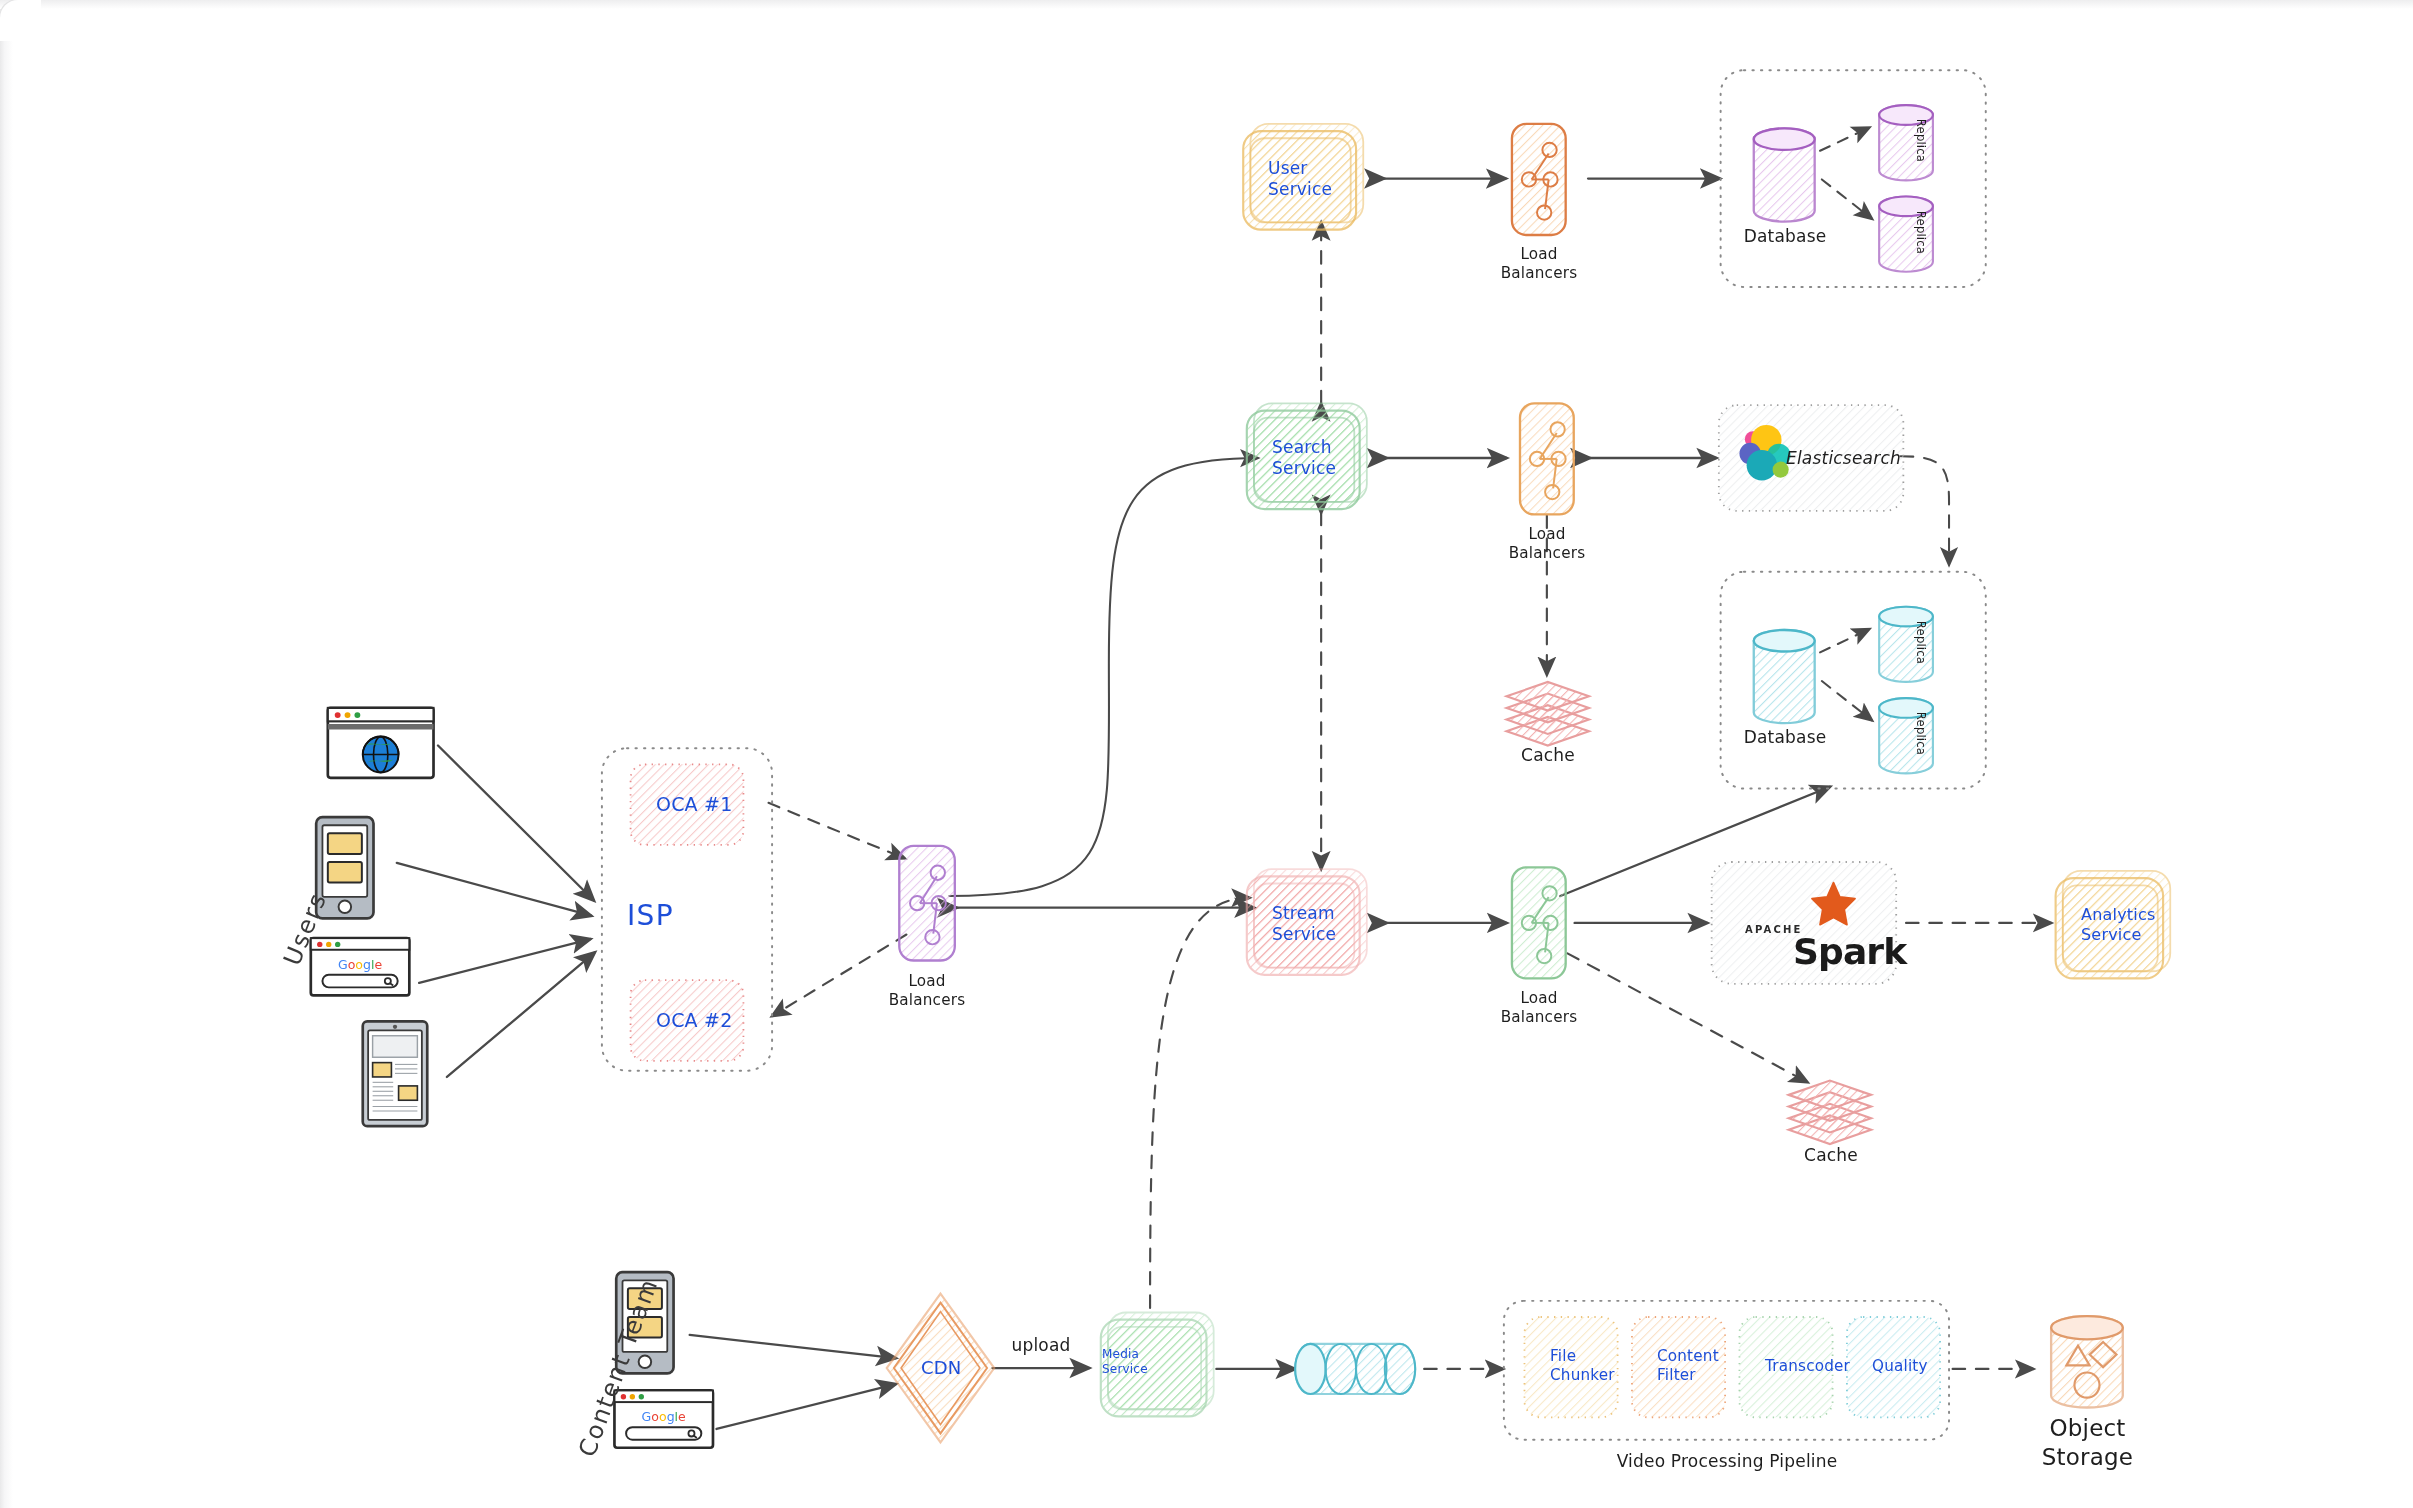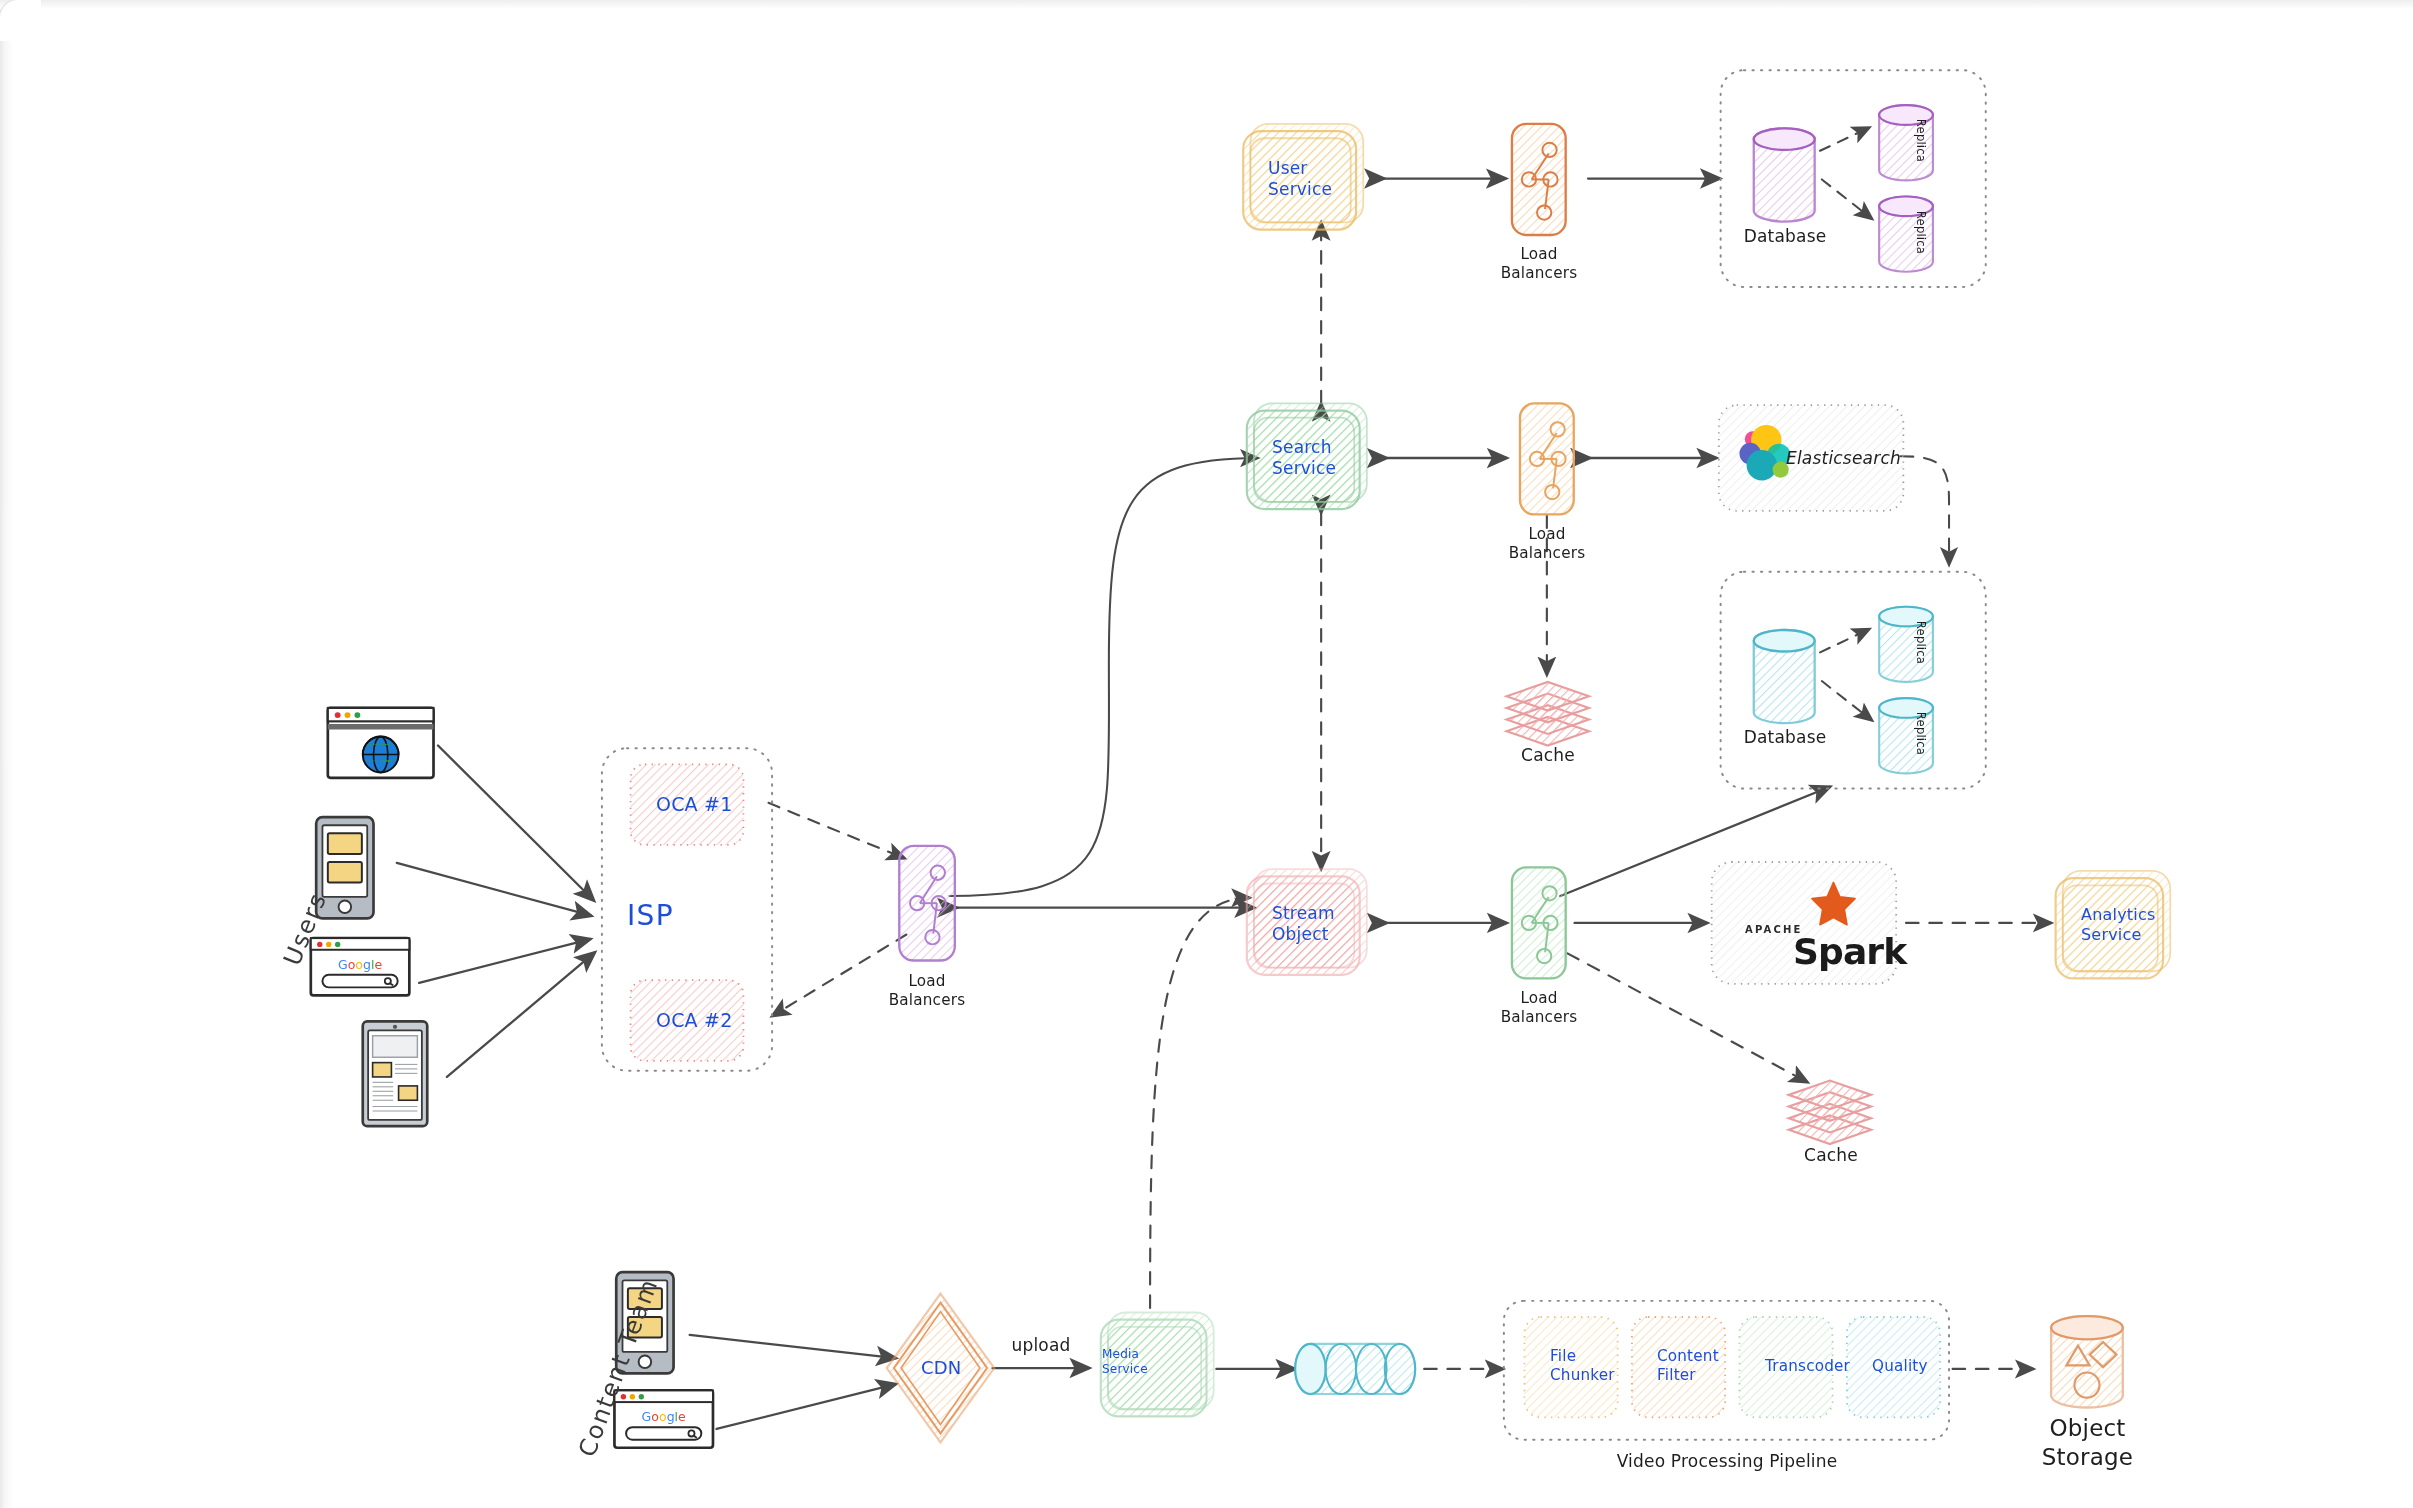--- a/index.html
+++ b/index.html
@@ -492,21 +492,21 @@
 Service</div>
   <div class="caption" style="left:1493px; top:525px; width:108px;">Load
 Balancers</div>
   <div class="caption" style="left:1786px; top:448px; width:125px; font-size:17px; text-align:left;font-style:italic;">Elasticsearch</div>
   <div class="caption" style="left:1494px; top:745px; width:108px; font-size:17px;">Cache</div>
   <div class="caption" style="left:1731px; top:727px; width:108px; font-size:17px;">Database</div>
   <div class="caption" style="left:1928px; top:611px; width:63px; font-size:11.6px; transform: rotate(90deg); transform-origin: left top;">Replica</div>
   <div class="caption" style="left:1928px; top:702px; width:63px; font-size:11.6px; transform: rotate(90deg); transform-origin: left top;">Replica</div>
 
   <div class="lbl hand" style="left:1247px; top:903px; width:113px; font-size:17px;">Stream
-Object</div>
+Service</div>
   <div class="caption" style="left:1485px; top:989px; width:108px;">Load
 Balancers</div>
 
   <div style="position:absolute; left:1745px; top:896px; width:93px; text-align:left;">
     <div style="font-size:10px; letter-spacing:2.2px; color:#2b2b2b; font-weight:bold;margin-top:28px;">APACHE</div>
     <div style="font-size:36px; line-height:0.95; color:#1b1b1b; font-weight:bold; letter-spacing:-0.9px;margin-left:48px;">Spark</div>
   </div>
 
   <div class="lbl hand" style="left:2056px; top:905px; width:108px; font-size:16px;">Analytics
 Service</div>

